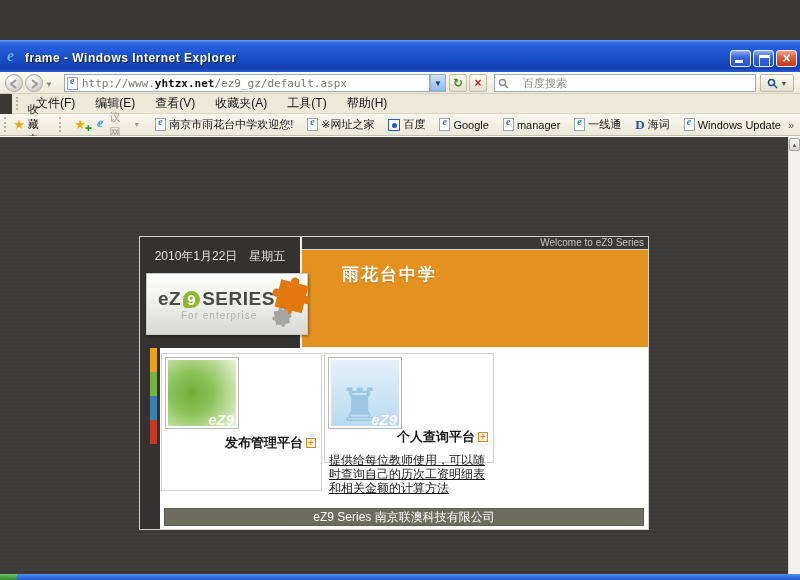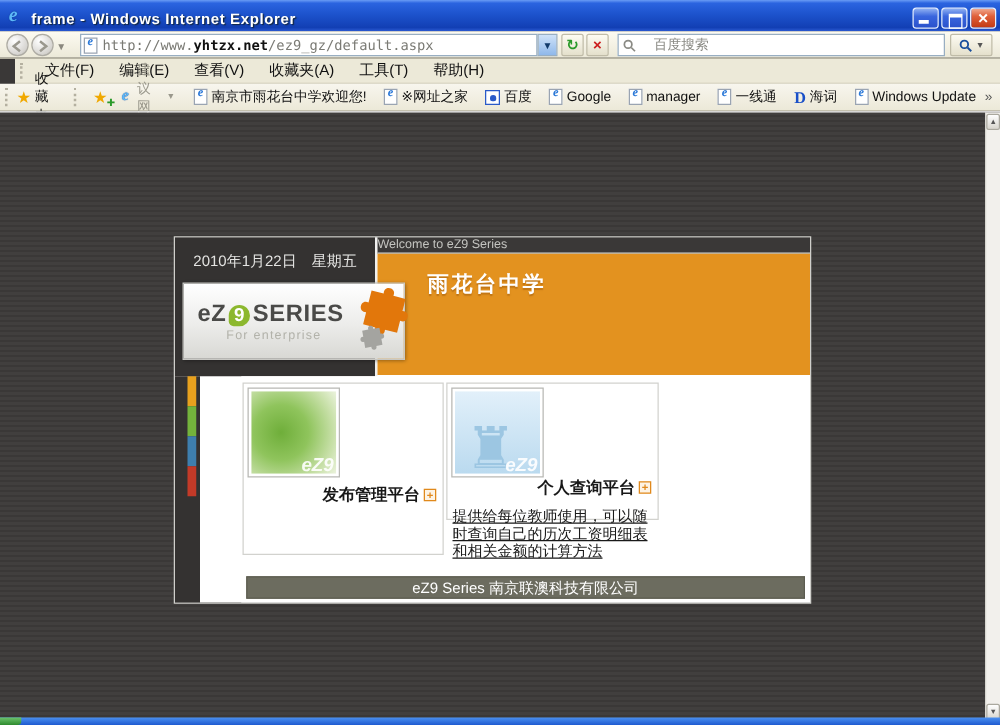--- a/index.html
+++ b/index.html
@@ -1,21 +1,21 @@
 <!DOCTYPE html>
 <html><head>
 <meta charset="utf-8">
 <style>
   * { margin:0; padding:0; box-sizing:border-box; }
   html,body { width:800px; height:580px; overflow:hidden; }
   body { font-family:"Liberation Sans","DejaVu Sans",sans-serif; position:relative; background:#3a3837; }
 
   
-  .titlebar { height:25px; background:linear-gradient(180deg,#6a9cf5 0%,#2b64e0 10%,#1d53cd 45%,#123fb4 88%,#2a5ad2 100%);
-    display:flex; align-items:center; padding:4px 3px 0 5px; }
+  .titlebar { height:32px; background:linear-gradient(180deg,#6a9cf5 0%,#2b64e0 10%,#1d53cd 45%,#123fb4 88%,#2a5ad2 100%);
+    display:flex; align-items:center; padding:4px 3px 0 5px;margin-top:40px; }
   .ie-logo { width:16px; height:16px; position:relative; margin-right:4px; }
   .ie-logo::after { content:"e"; position:absolute; left:2px; top:-3px; font:bold italic 16px "Liberation Serif",serif; color:#5db8f8; text-shadow:0 0 1px #0a3a8a; }
   .titlebar .title { color:#fff; font-size:12px; font-weight:bold; text-shadow:1px 1px 1px #123; letter-spacing:.5px; flex:1; }
   .win-btn { width:21px; height:17px; border-radius:3px; border:1px solid #e8f0ff; margin-left:2px; position:relative; }
   .btn-min,.btn-restore { background:linear-gradient(180deg,#8fb0f2 0%,#3a66de 40%,#2a52cc 100%); }
   .btn-close { background:linear-gradient(180deg,#f0a88e 0%,#e0603a 40%,#c23a14 100%); }
   .btn-min::after { content:""; position:absolute; left:4px; bottom:3px; width:8px; height:3px; background:#fff; }
   .btn-restore::after { content:""; position:absolute; left:5px; top:4px; width:9px; height:8px; border:1px solid #fff; border-top:3px solid #fff; }
   .btn-close::after { content:"×"; position:absolute; left:0; right:0; top:-1px; text-align:center; color:#fff; font:bold 14px/17px "Liberation Sans",sans-serif; }
 
@@ -67,33 +67,33 @@
   .viewport { position:relative; height:488px; border-top:1px solid #fff;
     background:repeating-linear-gradient(180deg,#413f3e 0 2px,#3a3837 2px 4px); }
   .scrollbar { position:absolute; right:0; top:0; bottom:0; width:12px; background:#f2f0ec; border-left:1px solid #d8d6d0; }
   .sb-btn { position:absolute; left:0; width:11px; height:13px; background:linear-gradient(#fefefe,#d8d6ce); border:1px solid #aaa89e; border-radius:2px; font-size:6px; color:#555; text-align:center; line-height:12px; }
   .sb-up { top:1px; } .sb-down { bottom:1px; }
 
   
   .page { position:absolute; left:140px; top:100px; width:508px; height:292px; background:#fff; outline:1px solid #cfcfcb; }
   .top-left { position:absolute; left:0; top:0; width:160px; height:111px; background:#343231; }
   .date { color:#e4e4e2; font-size:12px; text-align:center; padding-top:11px; }
-  .logo-box { position:absolute; left:6px; top:36px; width:178px; height:62px; z-index:3;
+  .logo-box { position:absolute; left:6px; top:36px; width:162px; height:62px; z-index:3;
     background:linear-gradient(180deg,#ffffff,#ececea 55%,#d8d8d4); border:1px solid #c8c8c4; box-shadow:1px 1px 3px rgba(0,0,0,.4); }
   .brand { position:absolute; left:11px; top:14px; font-weight:bold; color:#4a4a48; font-size:19px; letter-spacing:.5px; white-space:nowrap; }
   .brand .nine { display:inline-block; background:#8cb82e; color:#fff; font-size:15px; line-height:17px; width:17px; text-align:center; border-radius:50% 50% 50% 4px; margin:0 2px; }
   .tagline { position:absolute; left:34px; top:36px; font-size:10px; color:#b2b2aa; letter-spacing:1px; }
   .puzzle { position:absolute; right:-12px; top:-2px; }
   .top-right { position:absolute; left:160px; top:0; right:0; height:111px; border-left:2px solid #f0f0ee; }
-  .welcome-strip { height:13px; background:#3a3837; border-bottom:1px solid #d8d8d4; color:#c4c4c0; font-size:10px; padding-right:4px; line-height:12px; }
+  .welcome-strip { height:13px; background:#3a3837; border-bottom:1px solid #d8d8d4; color:#c4c4c0; font-size:10px; text-align:right; padding-right:4px; line-height:12px; }
   .orange-block { height:97px; background:#e3921f; }
   .school-title { color:#fff; font-size:17px; font-weight:bold; padding:13px 0 0 40px; letter-spacing:2px; text-shadow:0 1px 1px rgba(120,60,0,.35); }
   .body-left { position:absolute; left:0; top:111px; width:20px; bottom:0; background:#343231; }
   .strip-seg { position:absolute; left:10px; width:7px; height:24px; }
-  .body-main { position:absolute; left:20px; top:111px; right:0; bottom:0; background:#fff;margin-left:33px; }
+  .body-main { position:absolute; left:20px; top:111px; right:0; bottom:0; background:#fff; }
   .card { position:absolute; background:#fff; border:1px solid #d2d2ce; }
   .card1 { left:1px; top:5px; width:161px; height:138px; }
   .card2 { left:164px; top:5px; width:170px; height:110px; }
   .thumb { position:absolute; left:4px; top:4px; width:72px; height:70px; border:2px solid #fff; outline:1px solid #b8b8b4; }
   .thumb-green { background:radial-gradient(circle at 35% 50%,#6fae3a 0%,#8fc45c 40%,#c6dfa6 75%,#ecf3de 100%); }
   .thumb-blue { background:linear-gradient(180deg,#e2f0fa,#badaef); position:relative; overflow:hidden; }
   .rook { position:absolute; left:8px; bottom:-6px; font-size:46px; color:#9cc6e2; font-family:"DejaVu Sans",sans-serif; }
   .watermark { position:absolute; right:2px; bottom:-2px; color:rgba(255,255,255,.9); font:bold italic 15px "Liberation Sans",sans-serif; }
   .panel-title { position:absolute; top:80px; right:5px; font-size:13px; font-weight:bold; color:#181818; display:flex; align-items:center; gap:3px; }
   .expand-icon { width:10px; height:10px; border:1px solid #e0891c; background:#fdf3e4; color:#e0891c; font:bold 9px/8px "Liberation Sans",sans-serif; text-align:center; }

